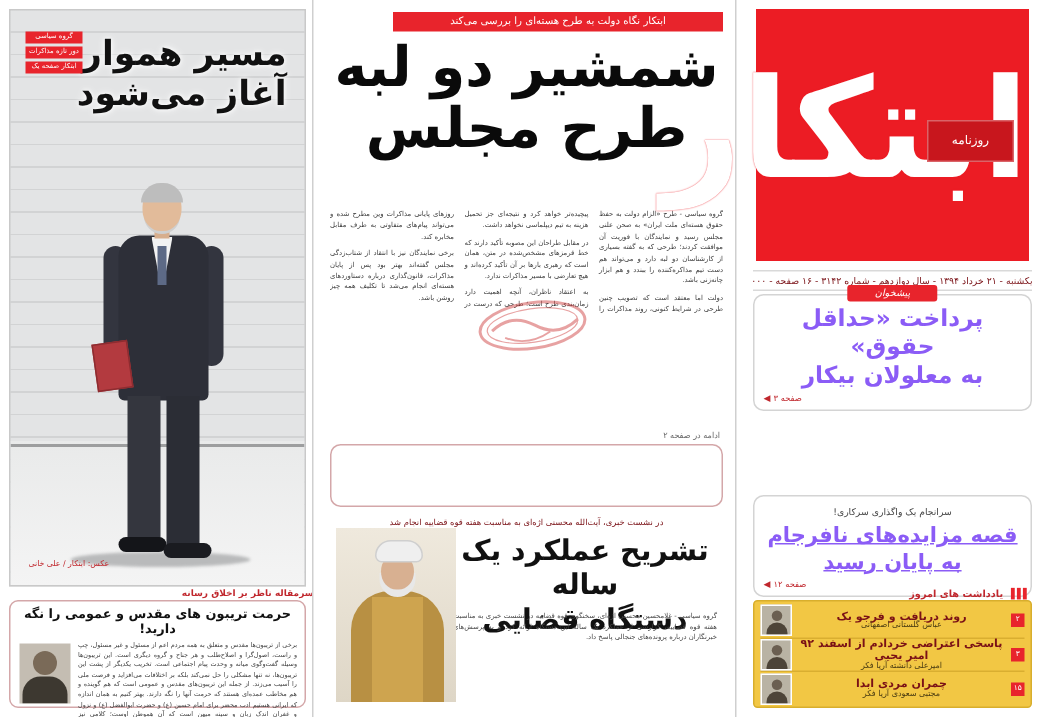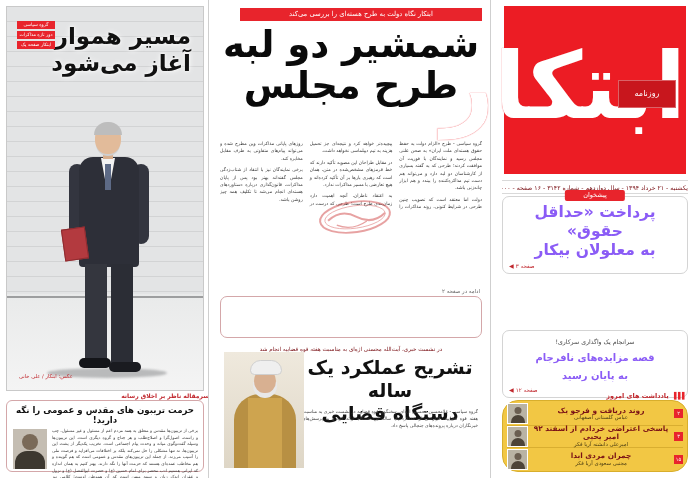--- a/index.html
+++ b/index.html
@@ -25,54 +25,54 @@
       background:#c8161d;border:1px solid #ffffff55;color:#fff;font-size:8px;
       line-height:26px;text-align:center;overflow:hidden;}
   .dateline{position:absolute;top:180px;right:12px;width:186px;text-align:center;
       font-size:6.2px;line-height:9px;color:#7a1116;border-top:1px solid #d9d9d9;
       border-bottom:1px solid #d9d9d9;padding:1.5px 0;white-space:nowrap;overflow:hidden;}
 
   .railcard{position:absolute;right:12px;width:186px;border:1px solid #d4d4d4;
       border-radius:7px;background:#fff;box-sizing:border-box;padding:6px 6px 4px;}
   .kicker-tag{position:absolute;top:-7px;right:50%;transform:translateX(50%);
       background:#e8242c;color:#fff;font-size:6.5px;line-height:11px;height:11px;
-      padding:0 18px;border-radius:2px;white-space:nowrap;}
+      padding:0 18px;border-radius:2px;white-space:nowrap;font-style:italic;}
   .kicker-line{text-align:center;font-size:6.2px;color:#444;line-height:9px;
       margin-bottom:3px;white-space:nowrap;overflow:hidden;}
   .rail-h{text-align:center;font-size:15.5px;line-height:19px;font-weight:700;
       color:#8b5cf6;letter-spacing:-0.3px;}
-  .rail-h.sm{font-size:10px;line-height:17.5px;}
+  .rail-h.sm{font-size:14px;line-height:17.5px;text-decoration:underline;}
   .page-ref{margin-top:2px;text-align:left;font-size:5.6px;color:#c0272d;}
   .page-ref::after{content:"◀";margin-right:2px;font-size:6px;}
 
   
   .notes-head{position:absolute;right:14px;top:392px;width:184px;text-align:right;
       font-size:6.5px;color:#c0272d;font-weight:700;}
   .notes-head .bars{display:inline-block;color:#e8242c;letter-spacing:-1px;margin-left:3px;}
   .notes{position:absolute;right:12px;top:400px;width:186px;height:72px;
-      background:#f2c744;border:1px solid #d8ae2c;border-radius:16px;box-sizing:border-box;
+      background:#f2c744;border:1px solid #d8ae2c;border-radius:3px;box-sizing:border-box;
       padding:2px 4px;}
   .note{display:flex;align-items:center;gap:4px;height:22.5px;
       border-bottom:1px solid #d9ae30;box-sizing:border-box;}
   .note:last-child{border-bottom:none;gap:12px;}
   .note .avatar{width:19px;height:19px;background:#b9b3a4;border:1px solid #fff;
       flex:0 0 19px;overflow:hidden;position:relative;}
   .note .avatar i{position:absolute;left:50%;transform:translateX(-50%);}
   .note .avatar i.head{top:3px;width:7px;height:7px;border-radius:50%;background:#6b5f51;}
   .note .avatar i.body{bottom:0;width:14px;height:8px;border-radius:7px 7px 0 0;background:#4d4438;}
   .note .txt{flex:1;text-align:center;line-height:1.05;}
   .note .t{font-size:7.4px;font-weight:700;color:#7a1116;}
   .note .a{font-size:5.4px;color:#4a3c12;margin-top:1px;}
   .note .num{width:9px;height:9px;background:#e8242c;color:#fff;font-size:5px;
       line-height:9px;text-align:center;flex:0 0 9px;}
 
   
   .center{position:absolute;top:0;right:210px;width:282px;height:478px;
       border-left:1px solid #cfcfcf;box-sizing:border-box;background:#fff;}
-  .redbanner{position:absolute;top:8px;right:8px;width:242px;height:13px;background:#e8242c;
+  .redbanner{position:absolute;top:8px;right:8px;width:220px;height:13px;background:#e8242c;
       color:#fff;font-size:6.8px;line-height:13px;text-align:center;white-space:nowrap;overflow:hidden;}
   .main-h{position:absolute;top:24px;right:6px;width:266px;text-align:center;
       font-weight:700;color:#0a0a0a;font-size:37px;line-height:41px;letter-spacing:-1px;}
   .main-body{position:absolute;top:140px;right:8px;width:262px;height:145px;
       column-count:3;column-gap:7px;font-size:4.6px;line-height:7.4px;color:#3a3a3a;
       text-align:justify;overflow:hidden;}
   .main-body p{margin:0 0 4px;}
   .stamp{position:absolute;top:196px;right:95px;width:80px;height:42px;opacity:.45;
       transform:rotate(-8deg);}
   .stamp svg{width:100%;height:100%;}

